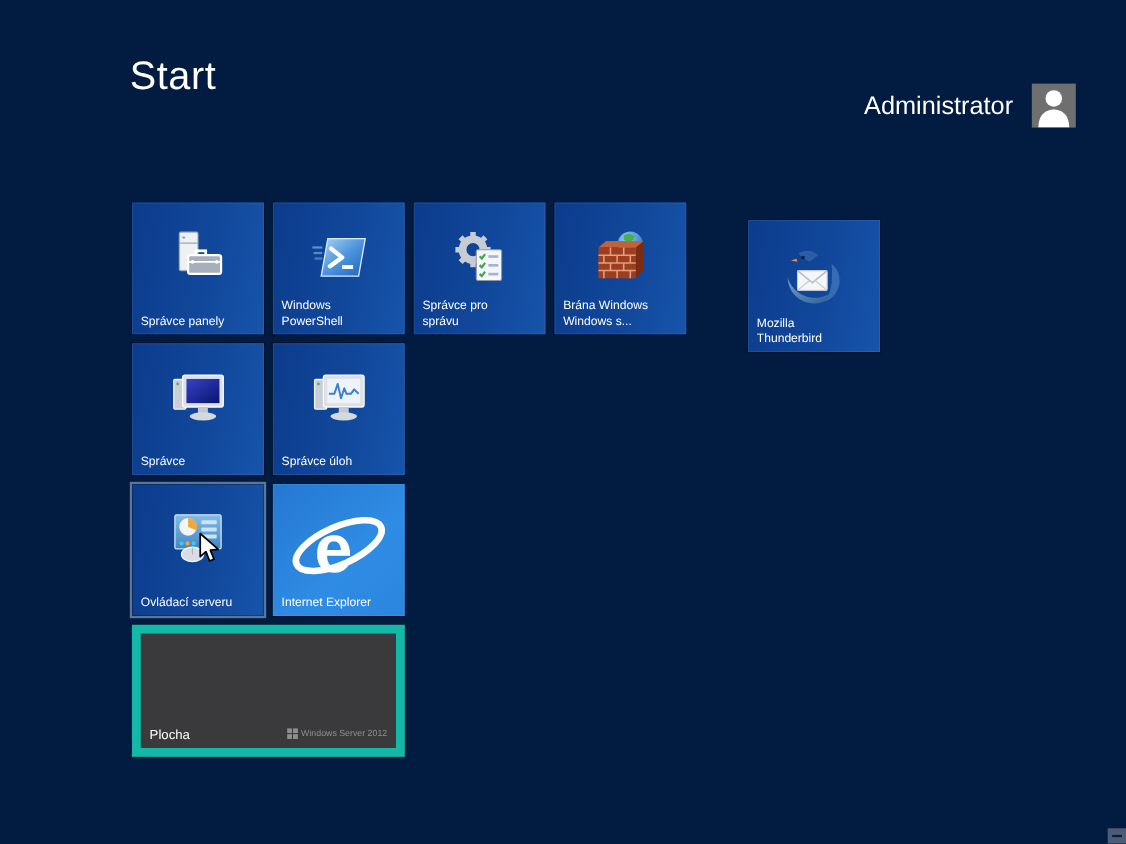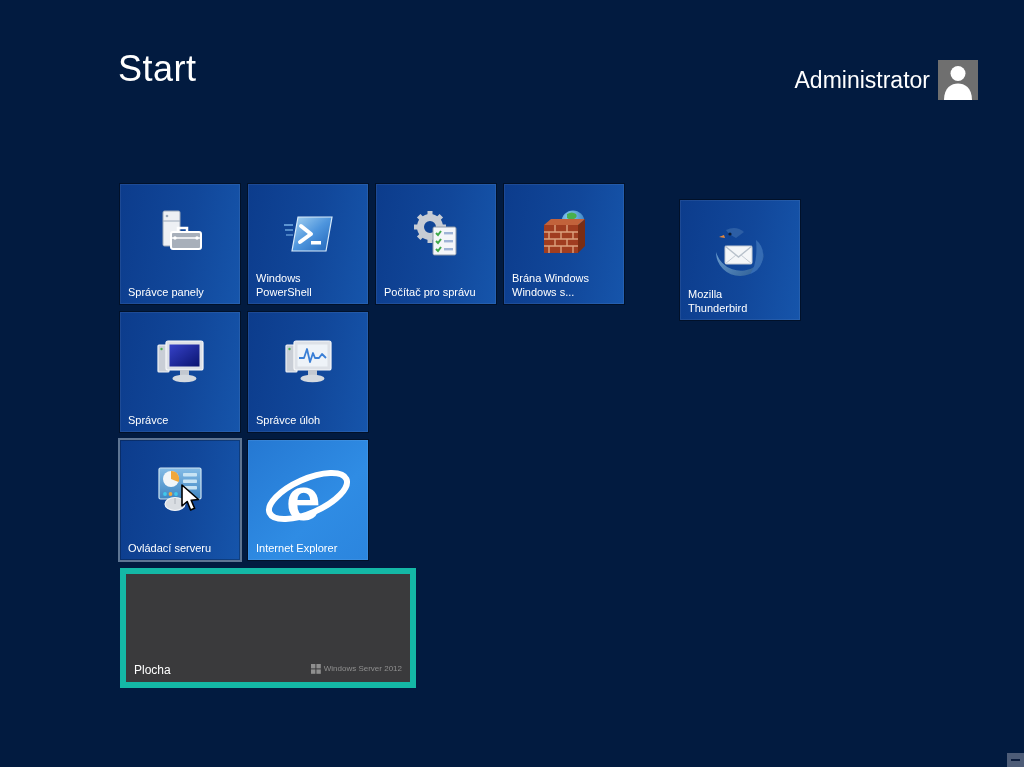--- a/index.html
+++ b/index.html
@@ -10,43 +10,43 @@
     position:relative;overflow:hidden;
     color:#fff;
     -webkit-font-smoothing:antialiased;
   }
   
   .start-title{
     position:absolute;left:118px;top:48px;
     font-size:36px;font-weight:300;letter-spacing:0.5px;color:#fff;
   }
   .user-area{
-    position:absolute;top:60px;right:46px;
-    display:flex;align-items:center;gap:8px;cursor:pointer;
+    position:absolute;top:76px;right:46px;
+    display:flex;align-items:center;gap:17px;cursor:pointer;
   }
   .user-name{font-size:23px;font-weight:300;color:#fff;line-height:40px;}
   .avatar{width:40px;height:40px;background:#6F6F6F;display:block;}
 
   
   .tile{
     position:absolute;width:120px;height:120px;
     background:linear-gradient(100deg,#0C3C8C 0%,#11479A 55%,#1655AB 100%);
     box-shadow:inset 0 0 0 1px rgba(255,255,255,0.07), 0 0 0 1px rgba(0,0,0,0.35);
     cursor:pointer;
   }
   .tile--hover{
     box-shadow:0 0 0 2px #5E7593, inset 0 0 0 1px rgba(0,0,0,0.25);
   }
   .tile--ie{
     background:linear-gradient(135deg,#2578D2 0%,#2F8CE4 60%,#2B85DE 100%);
   }
   .tile--desktop{
-    width:296px;
+    width:248px;
     background:#3A3A3C;
-    border:6px solid #14b8a6;
+    border:8px solid #14b8a6;
     box-sizing:border-box;
     box-shadow:none;
   }
   .tile .label{
     position:absolute;left:8px;bottom:5px;
     font-size:11px;line-height:14px;font-weight:400;
     max-width:92px;color:#fff;margin-top:34px;
   }
   .tile--desktop .label{max-width:200px;}
   .tile .icon{
@@ -144,21 +144,21 @@
         <polyline points="26,33 28,35 31,31"></polyline>
         <polyline points="26,41 28,43 31,39"></polyline>
       </g>
       <g fill="#9FB4D6">
         <rect x="34" y="24" width="9" height="2.4"></rect>
         <rect x="34" y="32" width="9" height="2.4"></rect>
         <rect x="34" y="40" width="9" height="2.4"></rect>
       </g>
     </svg>
   </span>
-  <span class="label">Počítač pro správu</span>
+  <span class="label">Správce pro správu</span>
 </div>
 
 <div class="tile" style="left:504px;top:184px">
   <span class="icon">
     <svg width="52" height="52" viewBox="0 0 52 52">
       <defs>
         <radialGradient id="glb" cx="0.35" cy="0.3" r="0.9">
           <stop offset="0" stop-color="#8FD0F0"></stop>
             <stop offset="1" stop-color="#1C66B4"></stop>
         </radialGradient>

